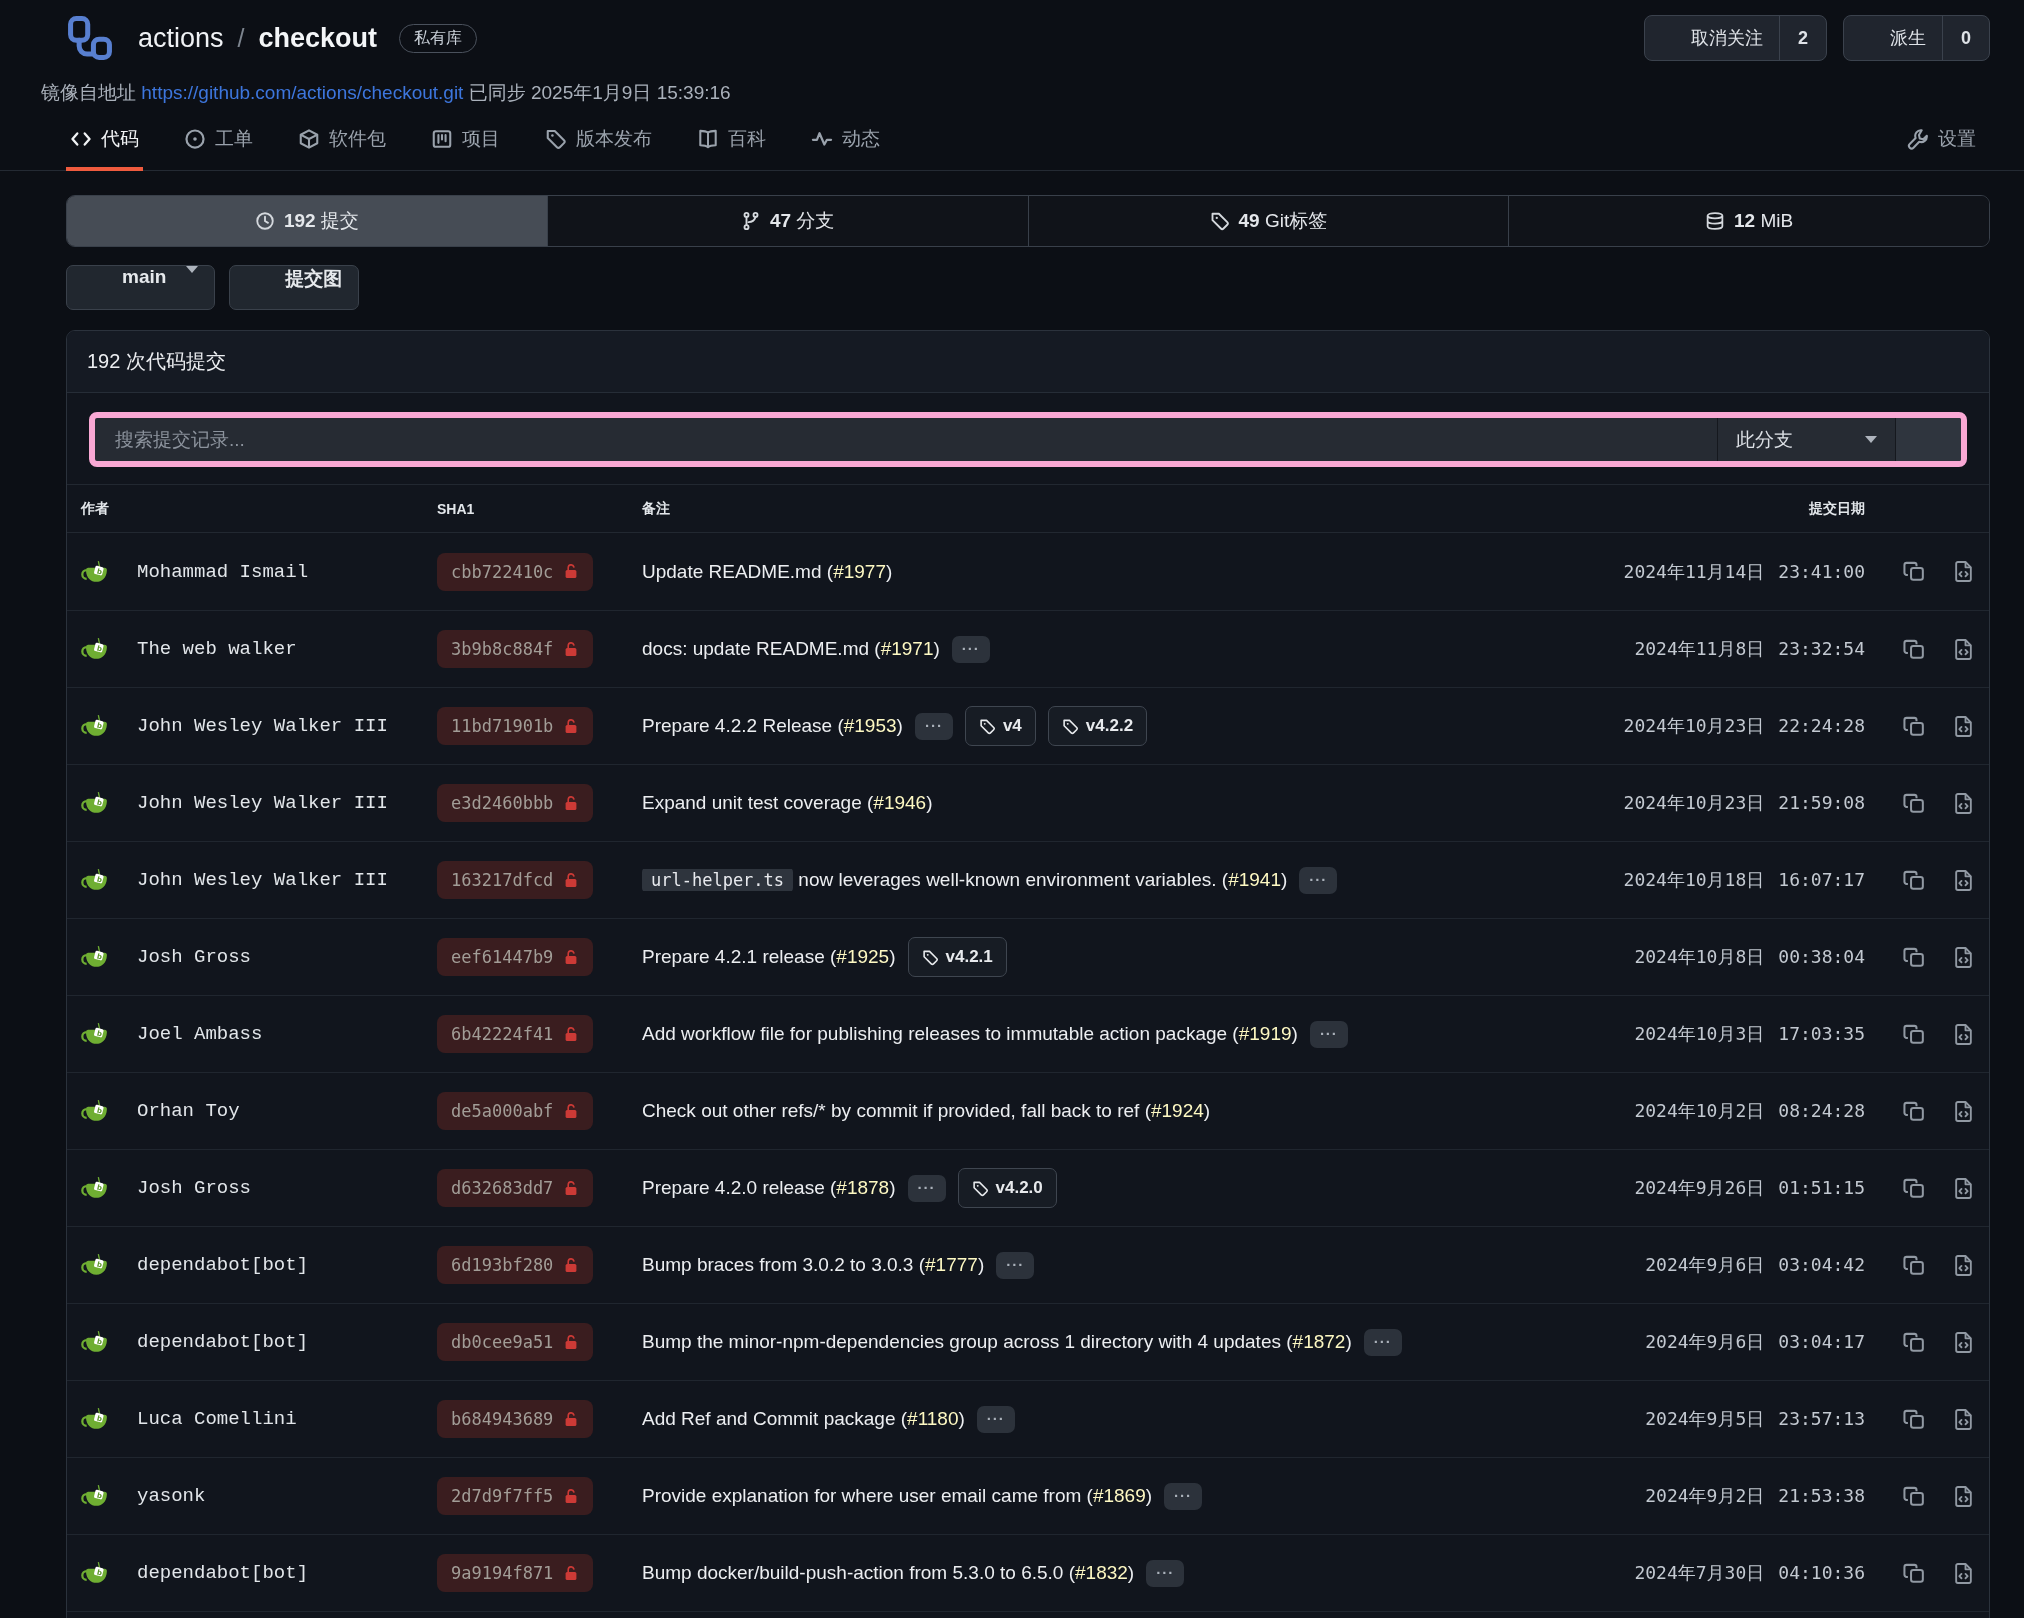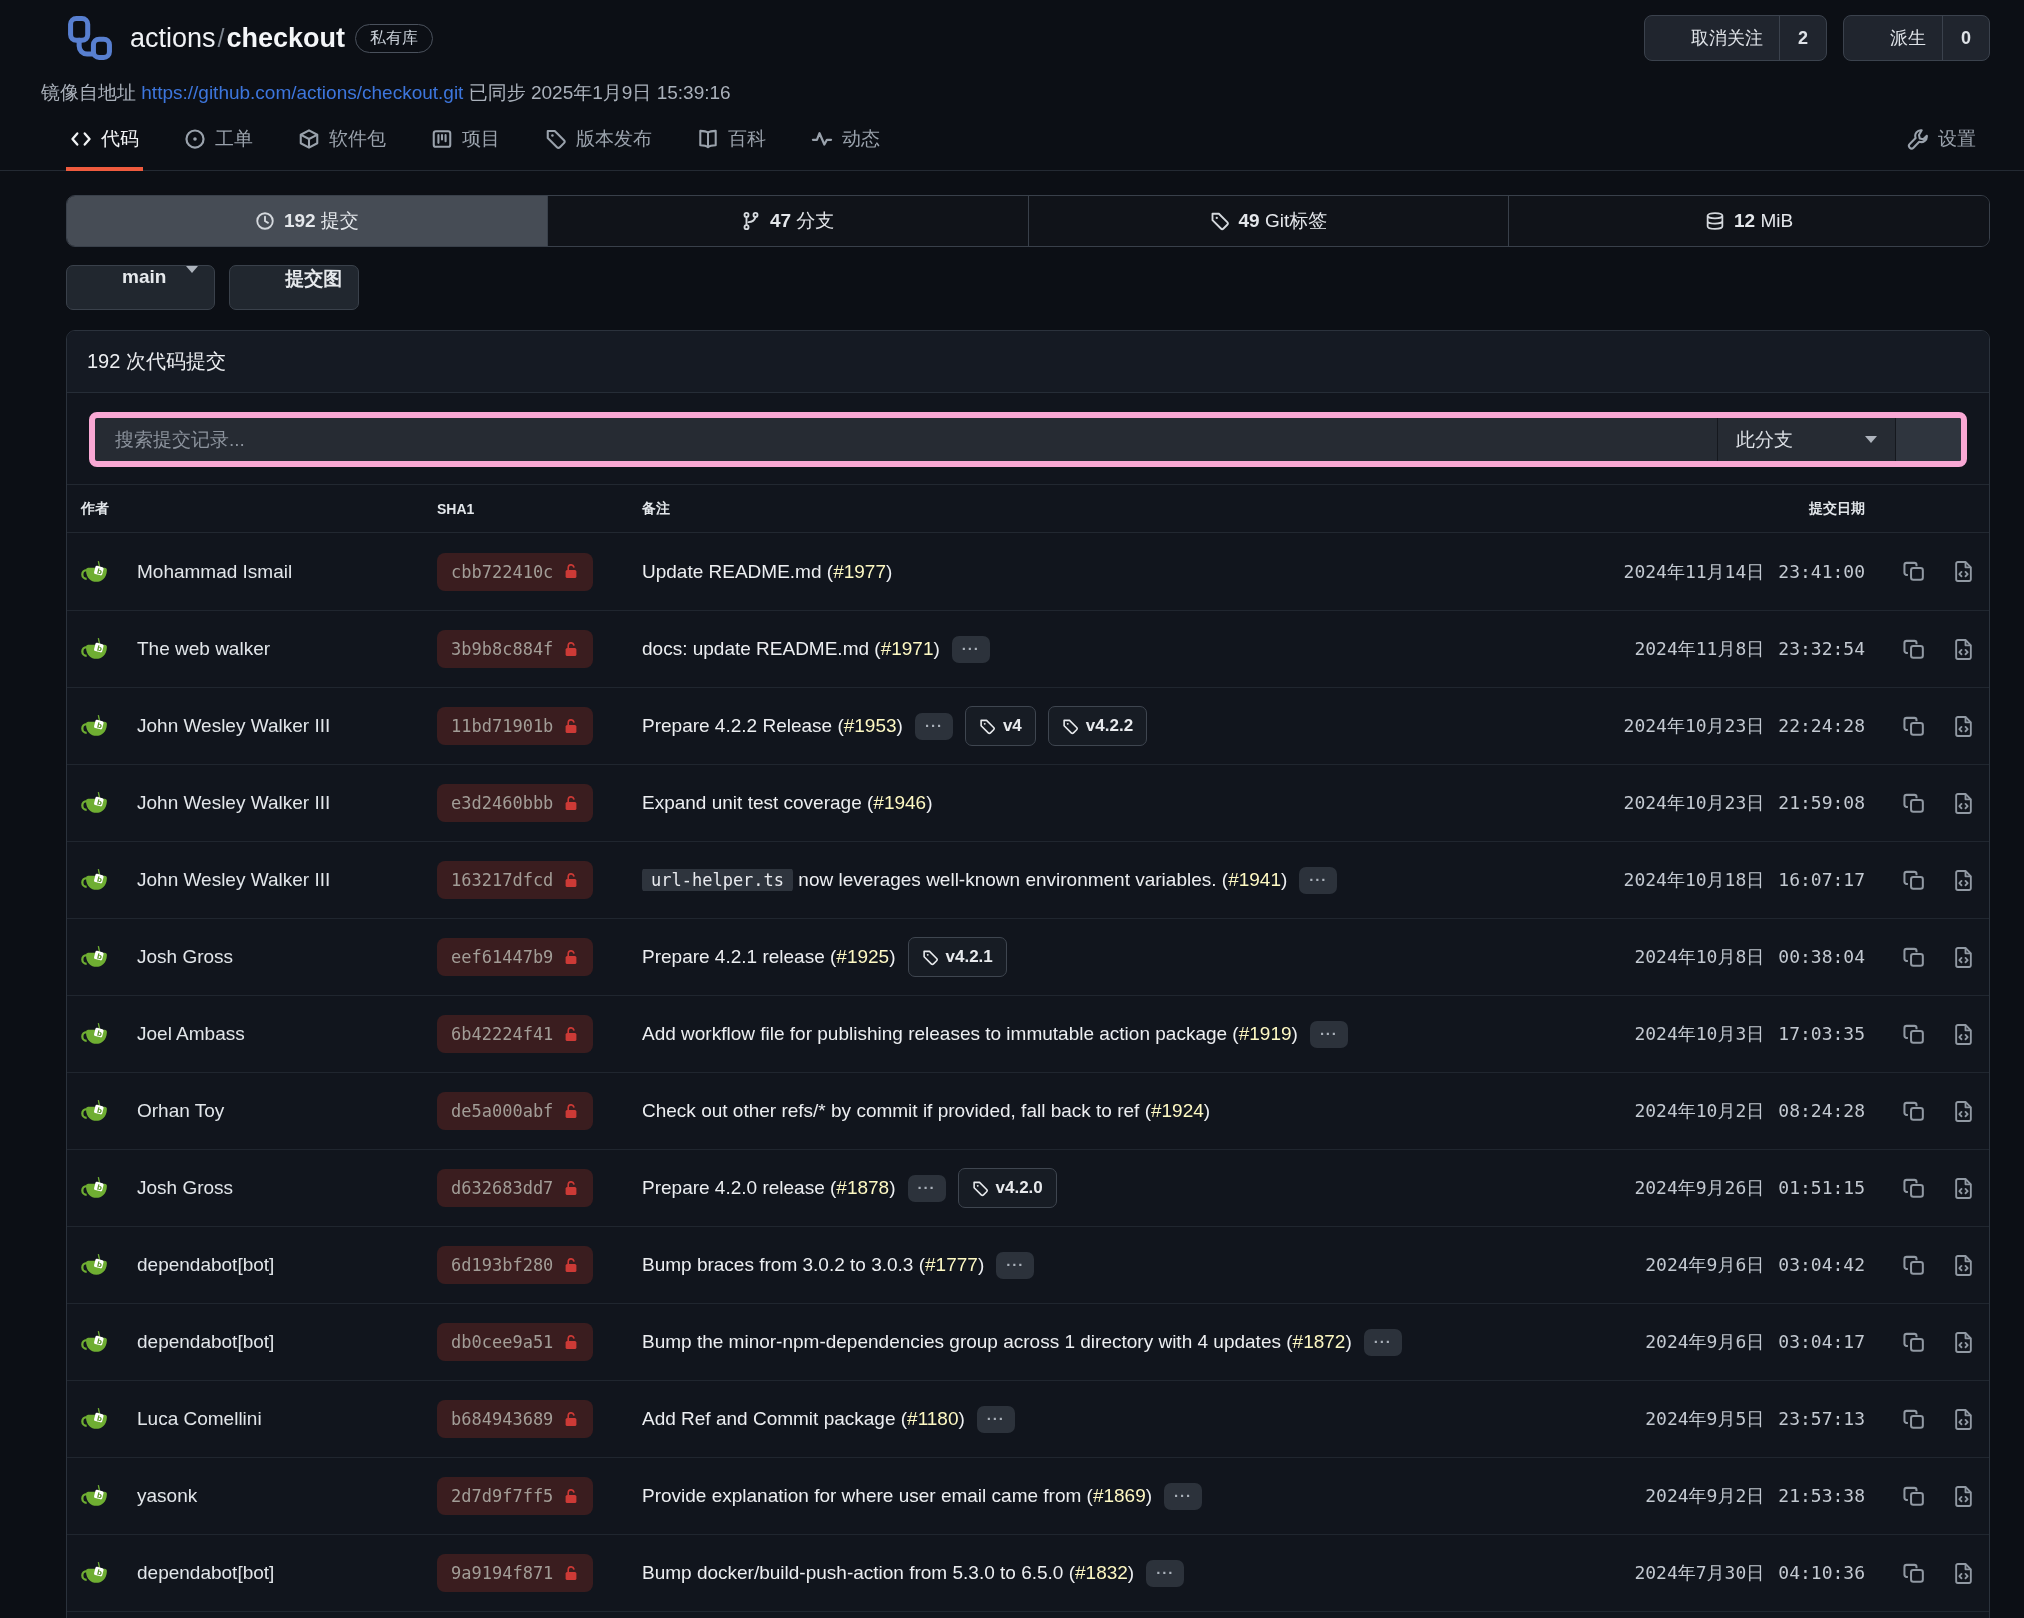--- a/index.html
+++ b/index.html
@@ -10,21 +10,21 @@
     font-family:"Liberation Sans","DejaVu Sans",sans-serif;
     font-size:19px;
   }
   .mono { font-family:"DejaVu Sans Mono",monospace; }
   svg { display:block; }
   .icon { flex:none; }
 
   
   .repo-header { display:flex; align-items:center; padding:14px 34px 0 66px; }
   .logo { width:48px; height:48px; color:#587fd0; }
-  .title-wrap { display:flex; align-items:center; margin-left:16px; gap:0; }
+  .title-wrap { display:flex; align-items:center; margin-left:24px; gap:12px; }
   .title-wrap a { text-decoration:none; }
   .owner { color:#f0f2f5; font-size:27px; font-weight:400; }
   .slash { color:#7d858f; font-size:25px; margin:0 2px; }
   .repo  { color:#f4f6f8; font-size:27px; font-weight:700; }
   .vis-badge {
     margin-left:10px; border:1px solid #4a515c; color:#c9d0d8;
     border-radius:999px; padding:5px 14px 6px; font-size:16px; line-height:1;
   }
   .header-actions { margin-left:auto; display:flex; gap:16px; }
   .hbtn {
@@ -124,21 +124,21 @@
   .col-msg    { flex:1; display:flex; align-items:center; gap:12px; min-width:0; }
   .col-date   { width:250px; text-align:right; white-space:nowrap; }
   .col-actions{ width:110px; display:flex; justify-content:flex-end; gap:26px; }
 
   .row {
     display:flex; align-items:center; height:77px; padding:0 14px;
     border-top:1px solid #20262f; font-size:19px;
   }
   .row:first-of-type { border-top:none; }
   .avatar { width:30px; height:30px; flex:none; }
-  .author-name { color:#e2e6ea; }
+  .author-name { color:#e2e6ea;font-family:Liberation Mono, monospace; }
   .sha-badge {
     display:inline-flex; align-items:center; gap:10px;
     background:#3a1d1f; border-radius:8px; padding:9px 14px;
     color:#a29d97; font-size:17px; cursor:pointer;
   }
   .sha-badge .icon { width:16px; height:17px; color:#cc3a36; }
   .msg-text { color:#eceef1; white-space:nowrap; overflow:hidden; text-overflow:ellipsis; }
   .msg-text a { color:#fef9c3; text-decoration:none; }
   .code-span {
     font-family:"DejaVu Sans Mono",monospace; font-size:17px;

